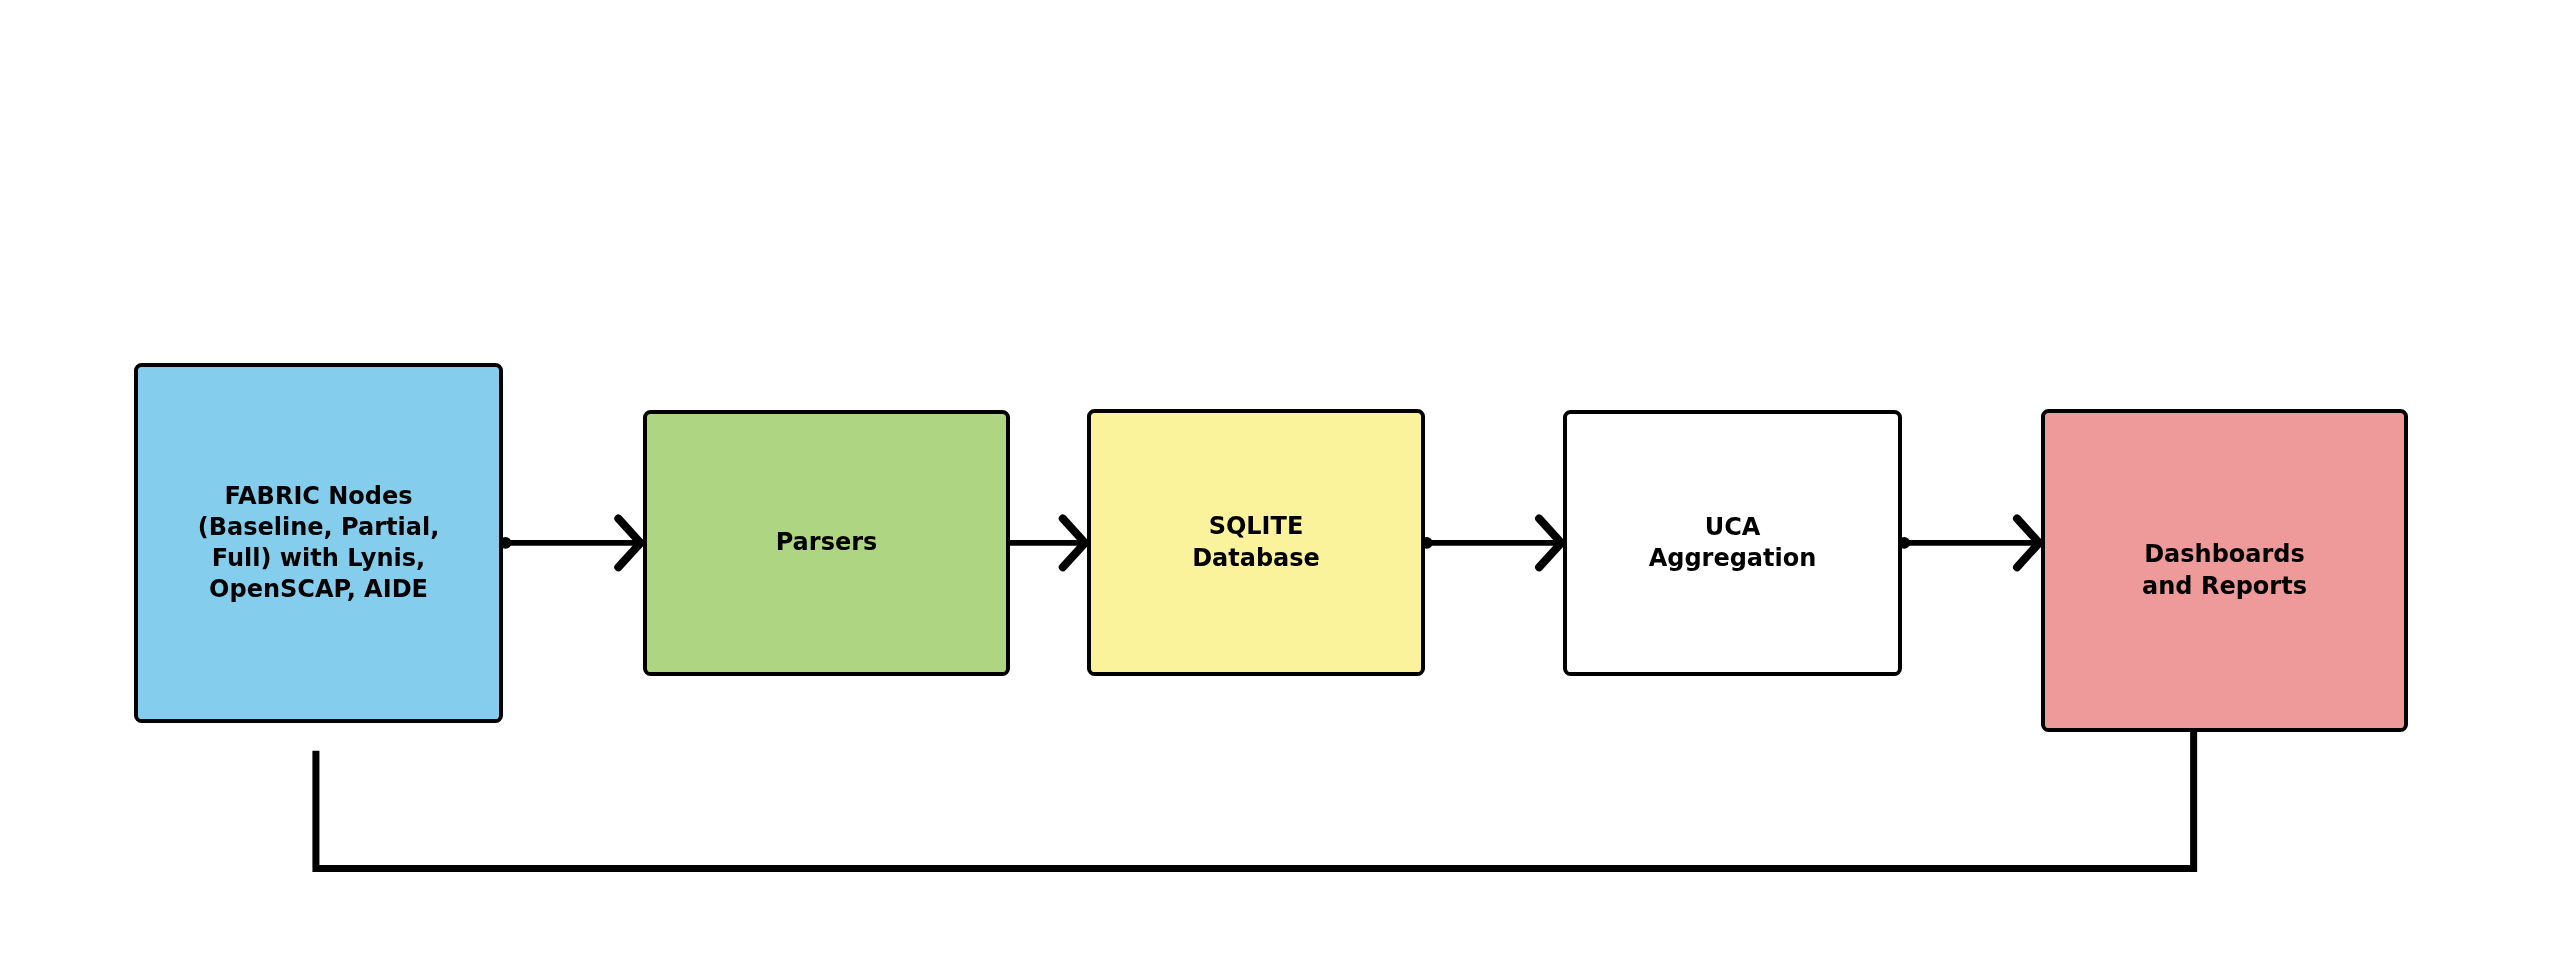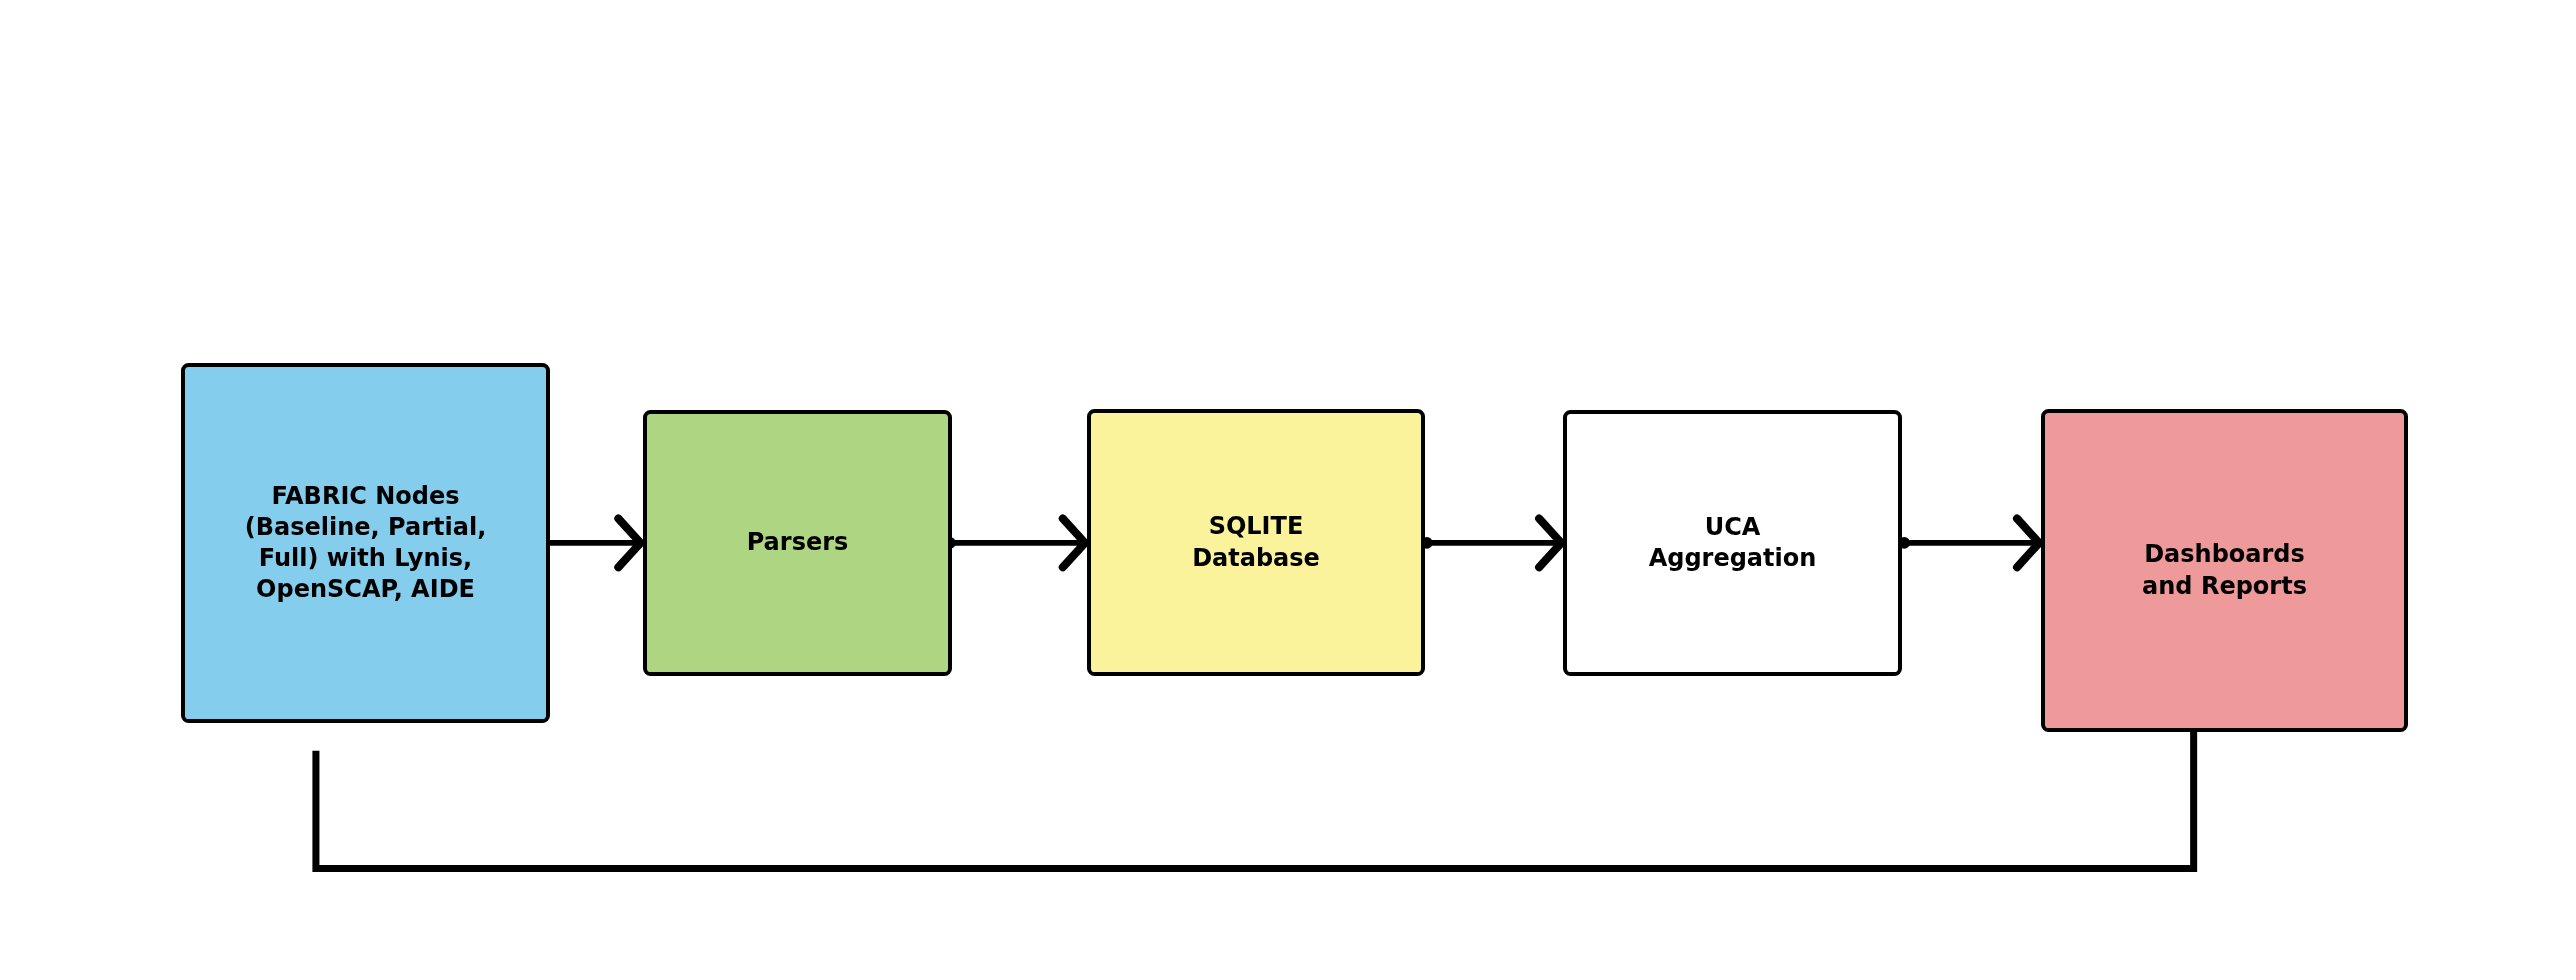--- a/index.html
+++ b/index.html
@@ -39,22 +39,22 @@
   }
   .node-label {
     font-family: "DejaVu Sans", sans-serif;
     font-weight: bold;
     color: #000000;
     line-height: 1.30;
     white-space: pre-line;
     letter-spacing: 0px;
   }
   
-  #node-fabric  { left: 134px;  top: 363px;  width: 369px;  height: 360px; margin-left: 47px; }
-  #node-parsers { left: 643px; top: 410px;  width: 309px;  height: 266px; }
+  #node-fabric  { left: 134px;  top: 363px;  width: 369px;  height: 360px; }
+  #node-parsers { left: 643px; top: 410px;  width: 367px;  height: 266px; }
   #node-sqlite  { left: 1087px; top: 409px;  width: 338px;  height: 267px; }
   #node-uca     { left: 1563px; top: 410px;  width: 339px;  height: 266px; }
   #node-dash    { left: 2041px; top: 409px;  width: 367px;  height: 323px; }
 
   #node-fabric  .node-label { font-size: 24px; }
   #node-parsers .node-label { font-size: 24px; }
   #node-sqlite  .node-label { font-size: 24px; }
   #node-uca     .node-label { font-size: 24px; }
   #node-dash    .node-label { font-size: 24px; }
 </style>

